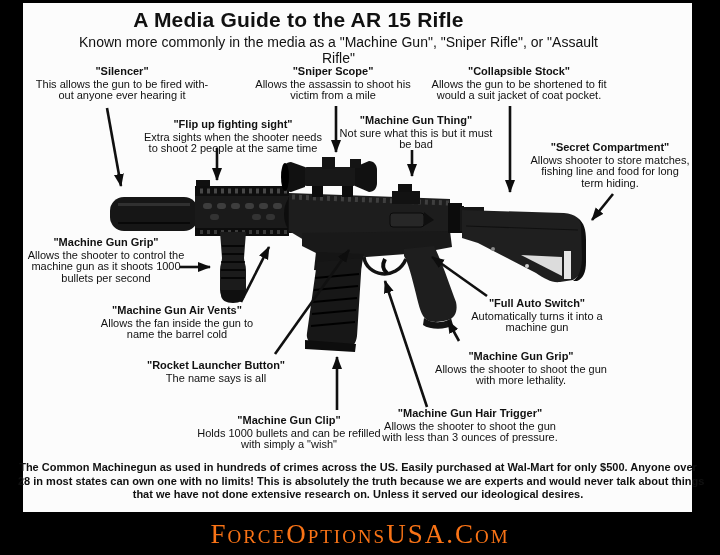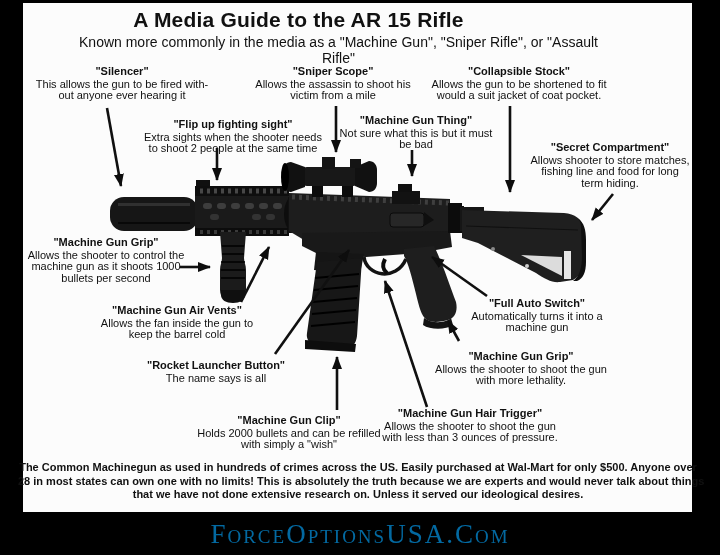--- a/index.html
+++ b/index.html
@@ -11,21 +11,21 @@
   #title{top:8px;font-size:21px;font-weight:bold;letter-spacing:.2px;}
   #subtitle{top:34px;font-size:14px;padding-left:40px;}
   .callout{position:absolute;transform:translateX(-50%);text-align:center;line-height:11.5px;}
   .ct{font-size:11px;font-weight:bold;white-space:nowrap;margin-bottom:1px;}
   .cl{font-size:11px;white-space:nowrap;}
   #bottom-statement{position:absolute;left:358px;top:461px;transform:translateX(-50%);
       width:680px;text-align:center;font-size:11px;font-weight:bold;line-height:13.5px;}
   #bottom-statement .bl{white-space:nowrap;}
   #footer{position:absolute;left:0;top:519px;width:720px;text-align:center;
       font-family:"Liberation Serif",serif;font-variant:small-caps;font-size:27px;
-      letter-spacing:2px;color:#0369a1;}
+      letter-spacing:2px;color:#f97316;}
 </style>
 </head>
 <body>
 
 <div id="stage">
   <div id="panel"></div>
 
   <svg id="gun-svg" viewBox="0 0 720 555">
     <defs>
       <marker id="ah" markerWidth="15" markerHeight="12" refX="12" refY="5" orient="auto" markerUnits="userSpaceOnUse">
@@ -191,31 +191,31 @@
   <div class="callout" style="left:106px;top:237px;">
     <div class="ct">"Machine Gun Grip"</div>
     <div class="cl">Allows the shooter to control the</div>
     <div class="cl">machine gun as it shoots 1000</div>
     <div class="cl">bullets per second</div>
   </div>
 
   <div class="callout" style="left:177px;top:305px;">
     <div class="ct">"Machine Gun Air Vents"</div>
     <div class="cl">Allows the fan inside the gun to</div>
-    <div class="cl">keep the barrel cold</div>
+    <div class="cl">name the barrel cold</div>
   </div>
 
   <div class="callout" style="left:216px;top:360px;">
     <div class="ct">"Rocket Launcher Button"</div>
     <div class="cl">The name says is all</div>
   </div>
 
   <div class="callout" style="left:289px;top:415px;">
     <div class="ct">"Machine Gun Clip"</div>
-    <div class="cl">Holds 2000 bullets and can be refilled</div>
+    <div class="cl">Holds 1000 bullets and can be refilled</div>
     <div class="cl">with simply a "wish"</div>
   </div>
 
   <div class="callout" style="left:537px;top:298px;">
     <div class="ct">"Full Auto Switch"</div>
     <div class="cl">Automatically turns it into a</div>
     <div class="cl">machine gun</div>
   </div>
 
   <div class="callout" style="left:521px;top:351px;">

